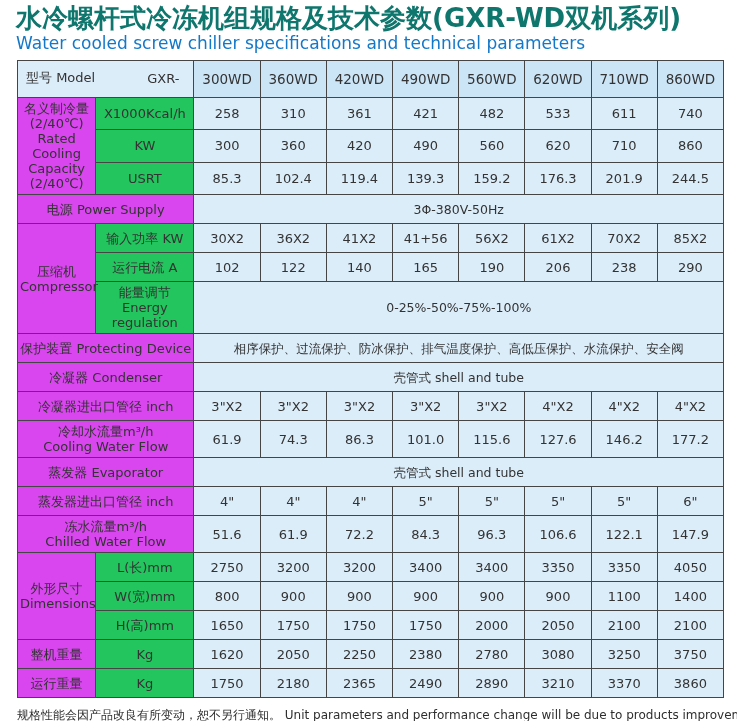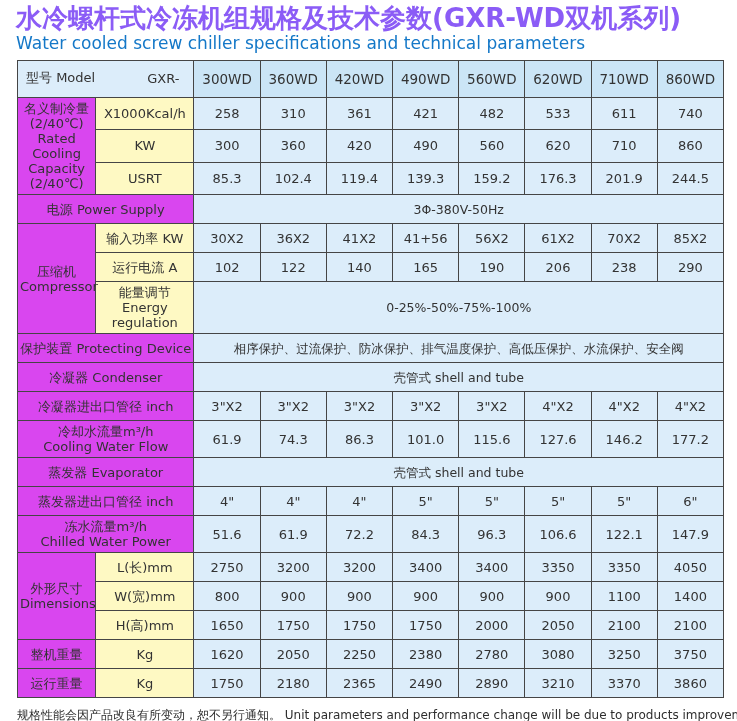--- a/index.html
+++ b/index.html
@@ -8,21 +8,21 @@
     width: 737px; height: 721px;
     background: #ffffff;
     font-family: "DejaVu Sans", "Liberation Sans", sans-serif;
     color: #333;
     overflow: hidden;
   }
   .page { position: relative; width: 737px; height: 721px; }
   h1.title {
     margin: 3px 0 0 16px;
     font-size: 26px; line-height: 30px;
-    color: #8b5cf6; font-weight: bold;
+    color: #0f766e; font-weight: bold;
     letter-spacing: 0px;
   }
   h2.subtitle {
     margin: 0 0 6px 16px;
     font-size: 17px; line-height: 21px;
     color: #1478c8; font-weight: normal;
   }
   table.spec {
     border-collapse: collapse;
     table-layout: fixed;
@@ -40,21 +40,21 @@
     padding: 3px 2px;
     white-space: pre-line;
     color: #333;
   }
   table.spec td.head {
     background: #cbe5f6;
     height: 37px;
     font-size: 13.5px;
   }
   table.spec td.label { background: #d946ef; margin-top: 36px; }
-  table.spec td.unit  { background: #fef9c3; }
+  table.spec td.unit  { background: #22c55e; }
   table.spec td.span8 { font-size: 12.5px; }
   td.corner {
     position: relative;
     background-color: #cbe5f6;
     background-image: linear-gradient(to top right,
       transparent calc(50% - 0.7px),
       #454545 calc(50% - 0.7px),
       #454545 calc(50% + 0.7px),
       transparent calc(50% + 0.7px));
     height: 37px;
@@ -218,21 +218,21 @@
           <td class="data">4"</td>
           <td class="data">4"</td>
           <td class="data">5"</td>
           <td class="data">5"</td>
           <td class="data">5"</td>
           <td class="data">5"</td>
           <td class="data">6"</td>
         </tr>
         <tr>
           <td colspan="2" class="label">冻水流量m³/h
-Chilled Water Power</td>
+Chilled Water Flow</td>
           <td class="data">51.6</td>
           <td class="data">61.9</td>
           <td class="data">72.2</td>
           <td class="data">84.3</td>
           <td class="data">96.3</td>
           <td class="data">106.6</td>
           <td class="data">122.1</td>
           <td class="data">147.9</td>
         </tr>
         <tr>

